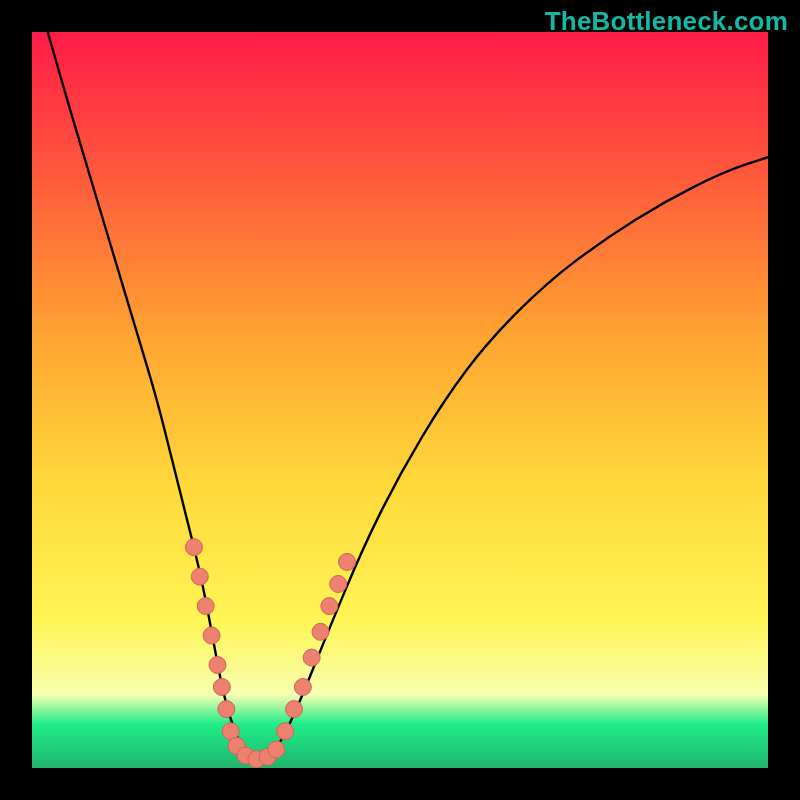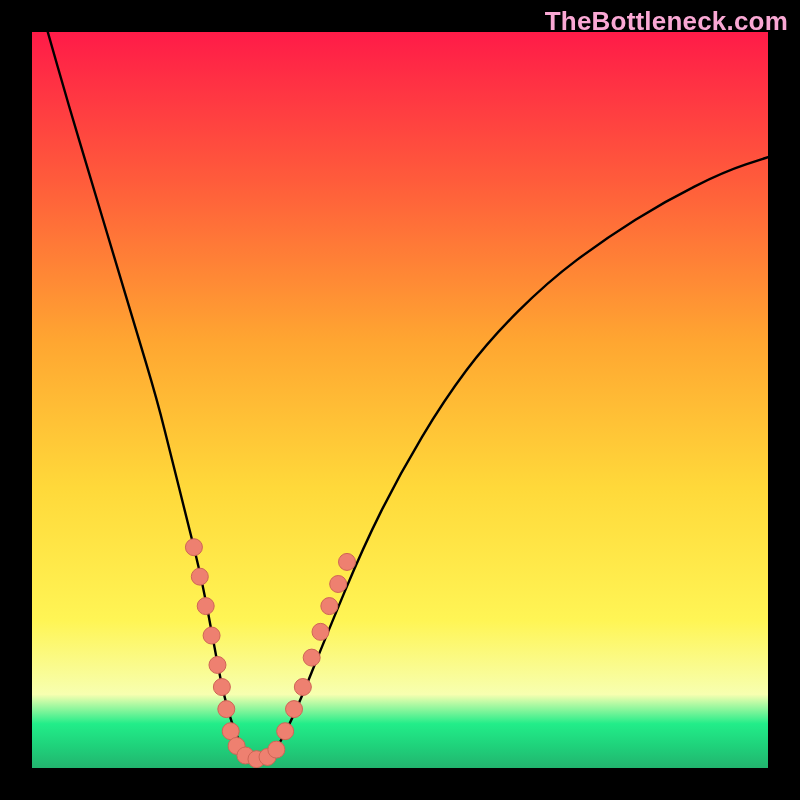--- a/index.html
+++ b/index.html
@@ -17,21 +17,21 @@
       width: 736px;
       height: 736px;
     }
     .watermark {
       position: absolute;
       top: 6px;
       right: 12px;
       font-family: Arial, Helvetica, sans-serif;
       font-size: 26px;
       font-weight: 600;
-      color: #f9a8d4;
+      color: #14b8a6;
       letter-spacing: 0.2px;
     }
     svg { display: block; }
   </style>
 </head>
 <body>
 
 <div class="frame">
   <div class="plot-area">
     <svg id="chart-svg" width="736" height="736" viewBox="0 0 736 736">

